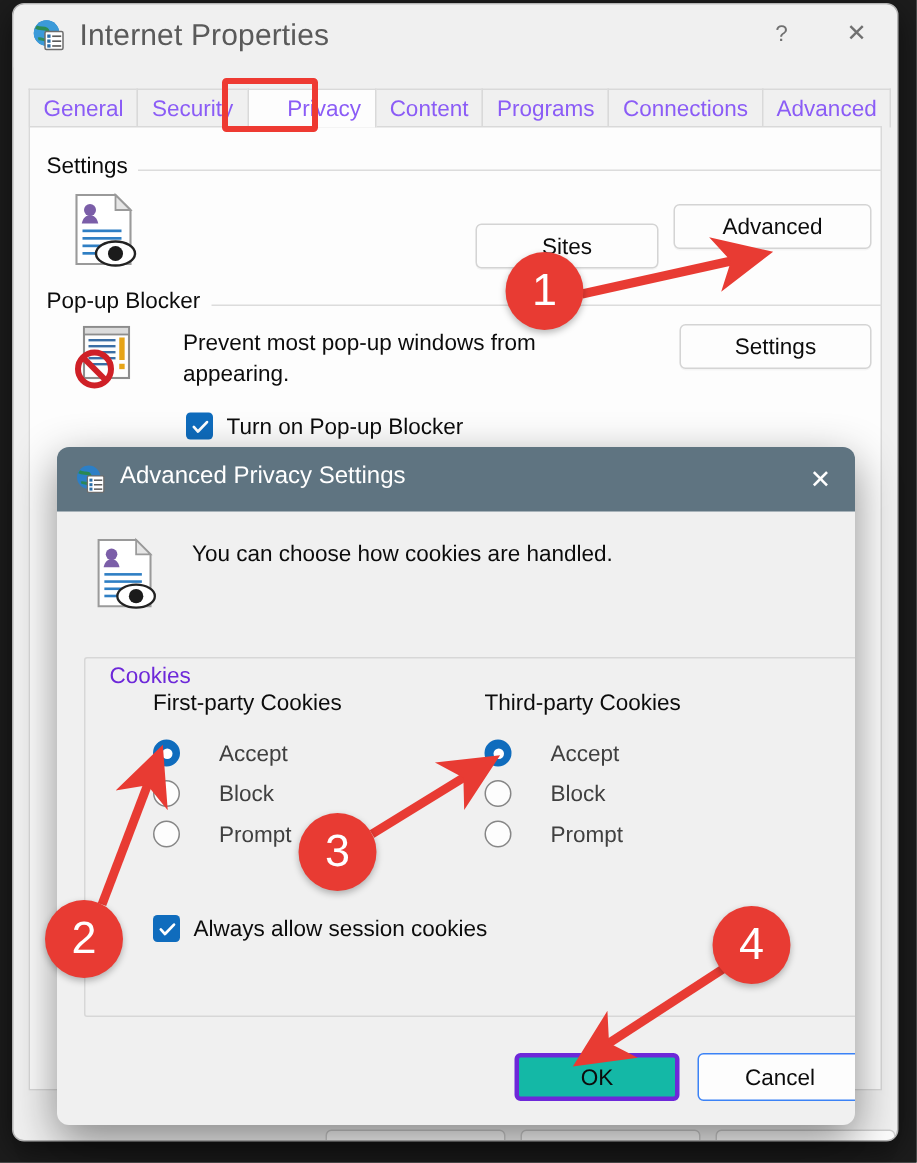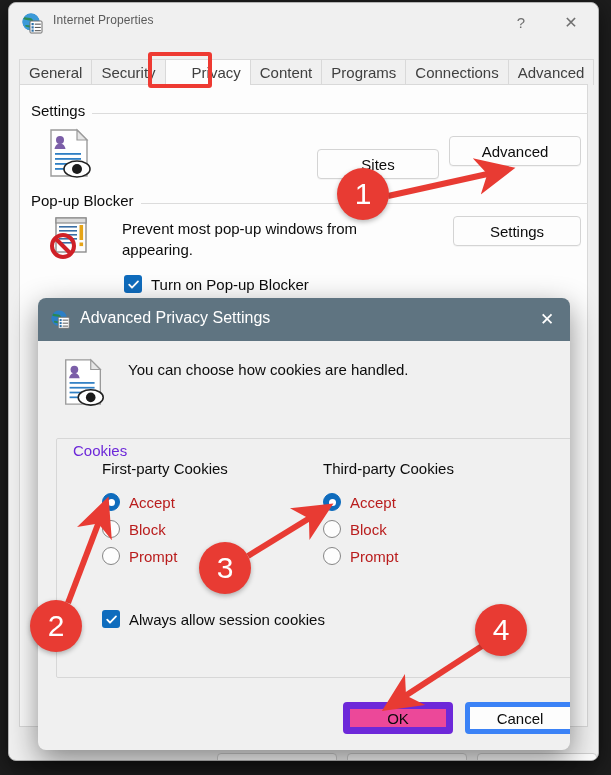--- a/index.html
+++ b/index.html
@@ -46,21 +46,21 @@
     border-top-right-radius: 8px;
   }
   #ip-title-icon {
     position: absolute;
     left: 12px; top: 9px;
     width: 24px; height: 24px;
   }
   #ip-title-text {
     position: absolute;
     left: 44px; top: 10px;
-    font-size: 12px;
+    font-size: 20px;
     color: #5a5a5a;
     letter-spacing: 0.1px;
   }
   .titlebtn {
     position: absolute;
     top: 0;
     width: 46px; height: 38px;
     color: #707070;
     font-size: 15px;
     display: flex;
@@ -76,21 +76,21 @@
     left: 10px; top: 55px;
     right: 10px;
     height: 27px;
     display: flex;
     align-items: flex-end;
   }
   .tab {
     height: 26px;
     padding: 0 9px;
     font-size: 15px;
-    color: #404040;
+    color: #8b5cf6;
     background: #f0f0f0;
     border: 1px solid #d9d9d9;
     border-bottom: none;
     display: flex;
     align-items: center;
     box-sizing: border-box;
     margin-right: -1px;
   }
   .tab.active {
     background: #fdfdfd;
@@ -287,49 +287,49 @@
     content: "";
     position: absolute;
     left: 50%; top: 50%;
     width: 7px; height: 7px;
     margin: -3.5px 0 0 -3.5px;
     border-radius: 50%;
     background: #ffffff;
   }
   .radio-label {
     font-size: 15px;
-    color: #b91c1c;
-    margin-left: 9px;
+    color: #404040;
+    margin-left: 26px;
   }
 
   #session-row {
     position: absolute;
     left: 64px; top: 312px;
     display: flex;
     align-items: center;
   }
 
   #aps-ok {
     position: absolute;
     left: 305px; top: 404px;
     width: 110px; height: 32px;
-    background: #ec4899;
-    border: 7px solid #6d28d9;
+    background: #14b8a6;
+    border: 3px solid #6d28d9;
     border-radius: 4px;
     font-size: 15px;
     color: #0c0c0c;
     display: flex; align-items: center; justify-content: center;
     box-sizing: border-box;
   }
   #aps-cancel {
     position: absolute;
     left: 427px; top: 404px;
     width: 110px; height: 32px;
     background: #fdfdfd;
-    border: 5px solid #3b82f6;
+    border: 1px solid #3b82f6;
     border-radius: 4px;
     font-size: 15px;
     color: #0c0c0c;
     display: flex; align-items: center; justify-content: center;
     box-sizing: border-box;
   }
 
   
   #annotations {
     position: absolute;

